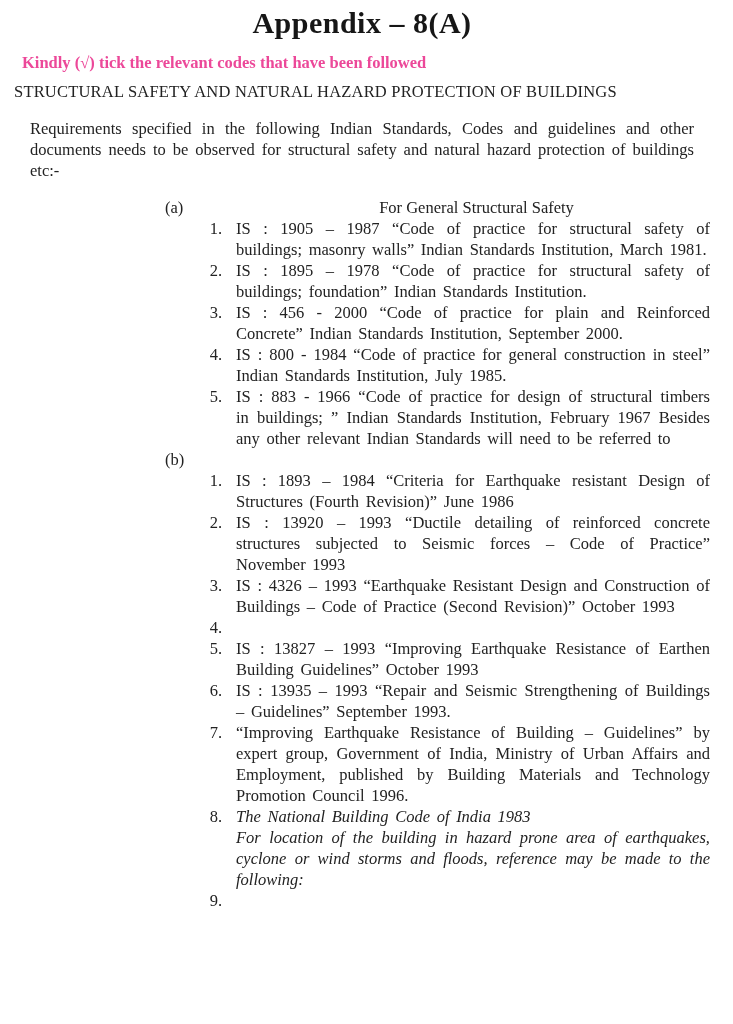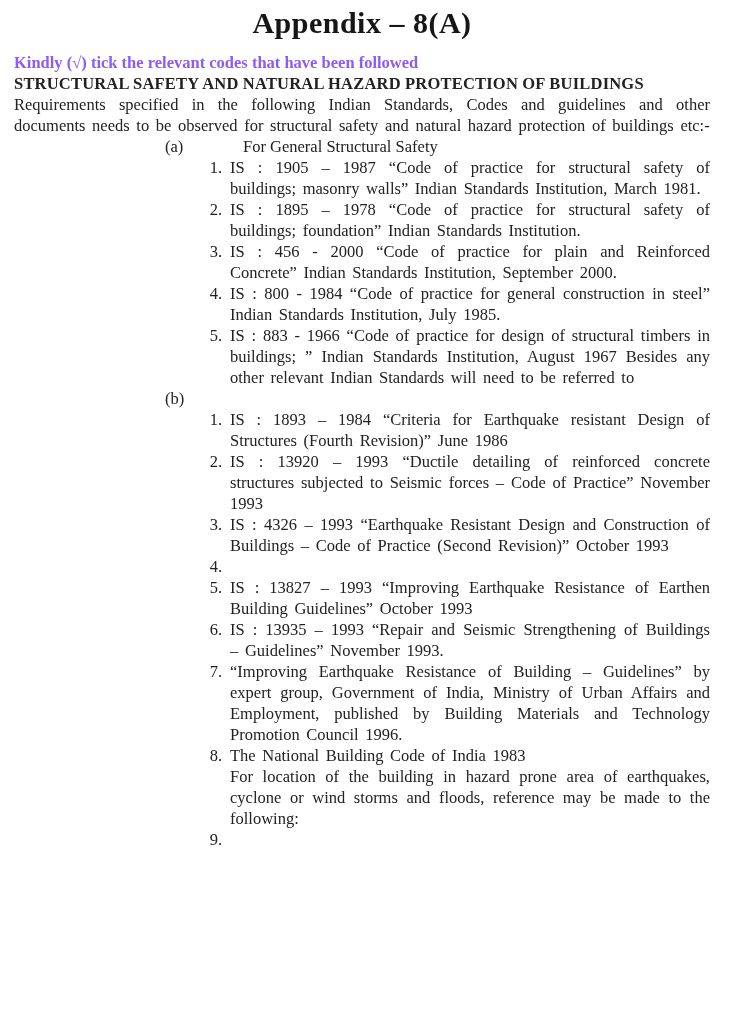--- a/index.html
+++ b/index.html
@@ -25,61 +25,62 @@
   .doc-title {
     margin: 2px 0 12px 0;
     text-align: center;
     font-size: 30px;
     line-height: 34px;
     font-weight: bold;
     letter-spacing: 0.5px;
     color: #161616;
   }
   .bold-line {
-    margin: 0;
+    margin: 8px;
     font-weight: bold;
-    color: #8b5cf6;
+    color: #ec4899;
   }
   .caps-line {
     margin: 0;
     letter-spacing: 0.2px;
-    font-weight: bold;
   }
   .intro {
-    margin: 0;
+    margin: 16px;
     text-align: justify;
     word-spacing: 2.5px;
   }
   .sec-row {
     display: flex;
   }
   .sec-label {
     flex: 0 0 223px;
     box-sizing: border-box;
     padding-left: 151px;
   }
   .sec-heading {
     flex: 1;
     padding-left: 6px;
+    text-align: center;
   }
   .item {
     display: flex;
   }
   .item .num {
     flex: 0 0 208px;
     text-align: right;
   }
   .item .txt {
     flex: 1;
-    margin-left: 8px;
+    margin-left: 14px;
     text-align: justify;
     word-spacing: 2.5px;
   }
   .txt-block {
     display: block;
+    font-style: italic;
   }
 </style>
 </head>
 <body>
 
 <div class="page">
 
   <h1 class="doc-title">Appendix – 8(A)</h1>
 
   <p class="bold-line">Kindly (√) tick the relevant codes that have been followed</p>
@@ -103,21 +104,21 @@
     <div class="item">
       <span class="num">3.</span>
       <span class="txt">IS : 456 - 2000 “Code of practice for plain and Reinforced Concrete” Indian Standards Institution, September 2000.</span>
     </div>
     <div class="item">
       <span class="num">4.</span>
       <span class="txt">IS : 800 - 1984 “Code of practice for general construction in steel” Indian Standards Institution, July 1985.</span>
     </div>
     <div class="item">
       <span class="num">5.</span>
-      <span class="txt">IS : 883 - 1966 “Code of practice for design of structural timbers in buildings; ” Indian Standards Institution, August 1967 Besides any other relevant Indian Standards will need to be referred to</span>
+      <span class="txt">IS : 883 - 1966 “Code of practice for design of structural timbers in buildings; ” Indian Standards Institution, February 1967 Besides any other relevant Indian Standards will need to be referred to</span>
     </div>
   </div>
 
   <div class="section">
     <div class="sec-row">
       <span class="sec-label">(b)</span>
     </div>
 
     <div class="item">
       <span class="num">1.</span>
@@ -133,21 +134,21 @@
     </div>
     <div class="item">
       <span class="num">4.</span>
     </div>
     <div class="item">
       <span class="num">5.</span>
       <span class="txt">IS : 13827 – 1993 “Improving Earthquake Resistance of Earthen Building Guidelines” October 1993</span>
     </div>
     <div class="item">
       <span class="num">6.</span>
-      <span class="txt">IS : 13935 – 1993 “Repair and Seismic Strengthening of Buildings – Guidelines” November 1993.</span>
+      <span class="txt">IS : 13935 – 1993 “Repair and Seismic Strengthening of Buildings – Guidelines” September 1993.</span>
     </div>
     <div class="item">
       <span class="num">7.</span>
       <span class="txt">“Improving Earthquake Resistance of Building – Guidelines” by expert group, Government of India, Ministry of Urban Affairs and Employment, published by Building Materials and Technology Promotion Council 1996.</span>
     </div>
     <div class="item">
       <span class="num">8.</span>
       <span class="txt">
         <span class="txt-block">The National Building Code of India 1983</span>
         <span class="txt-block">For location of the building in hazard prone area of earthquakes, cyclone or wind storms and floods, reference may be made to the following:</span>

